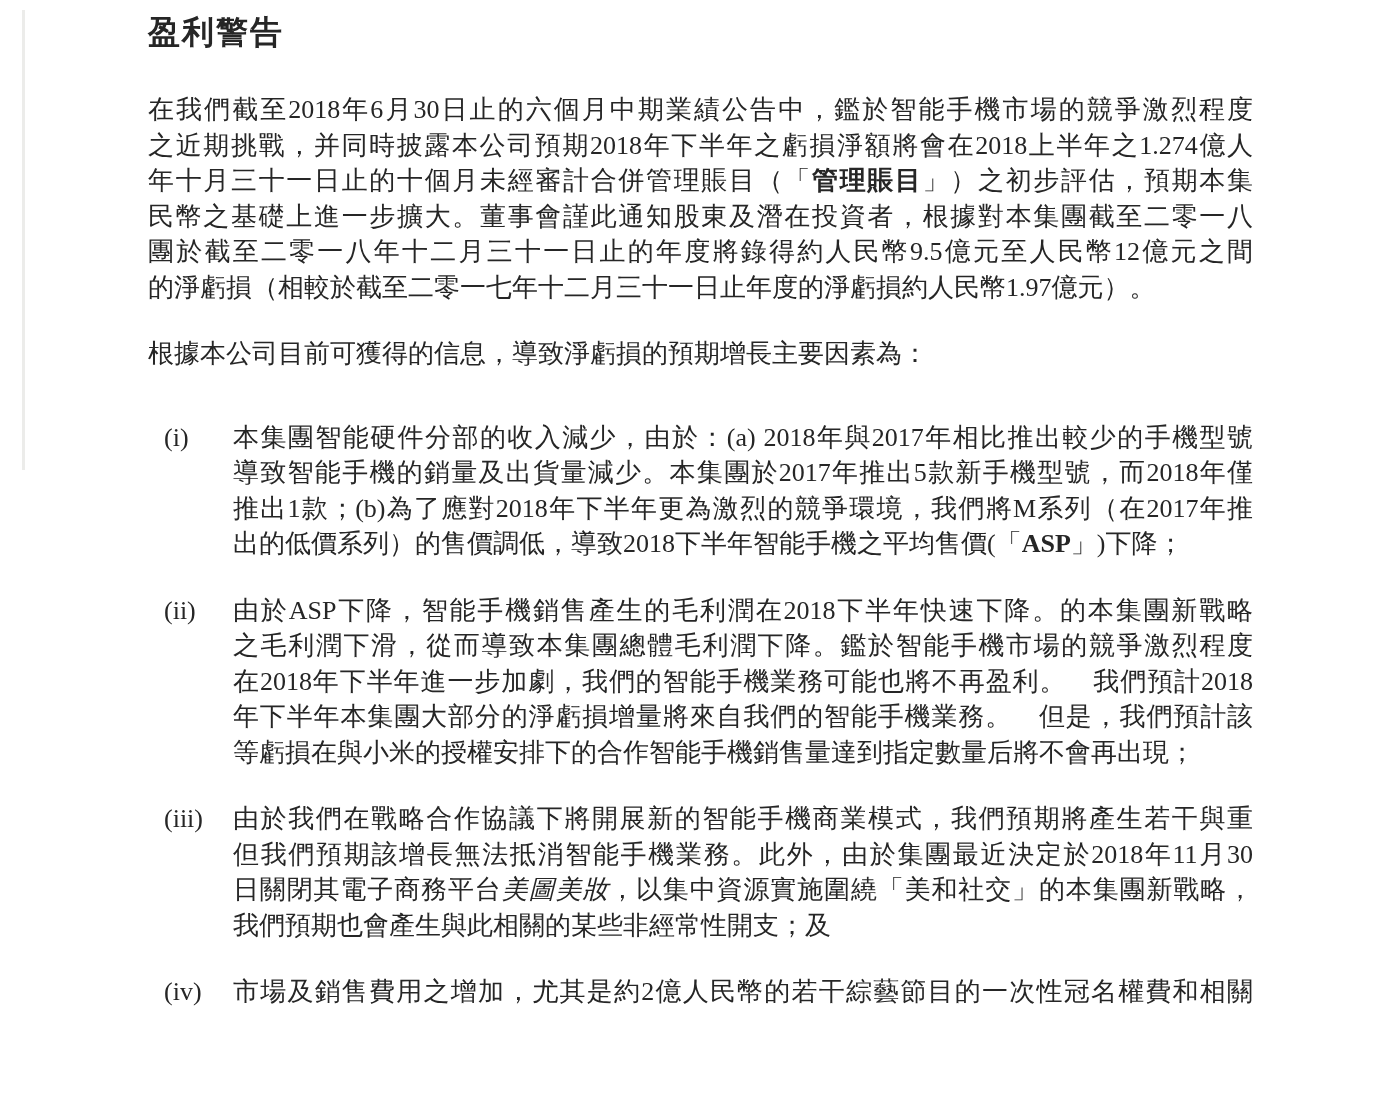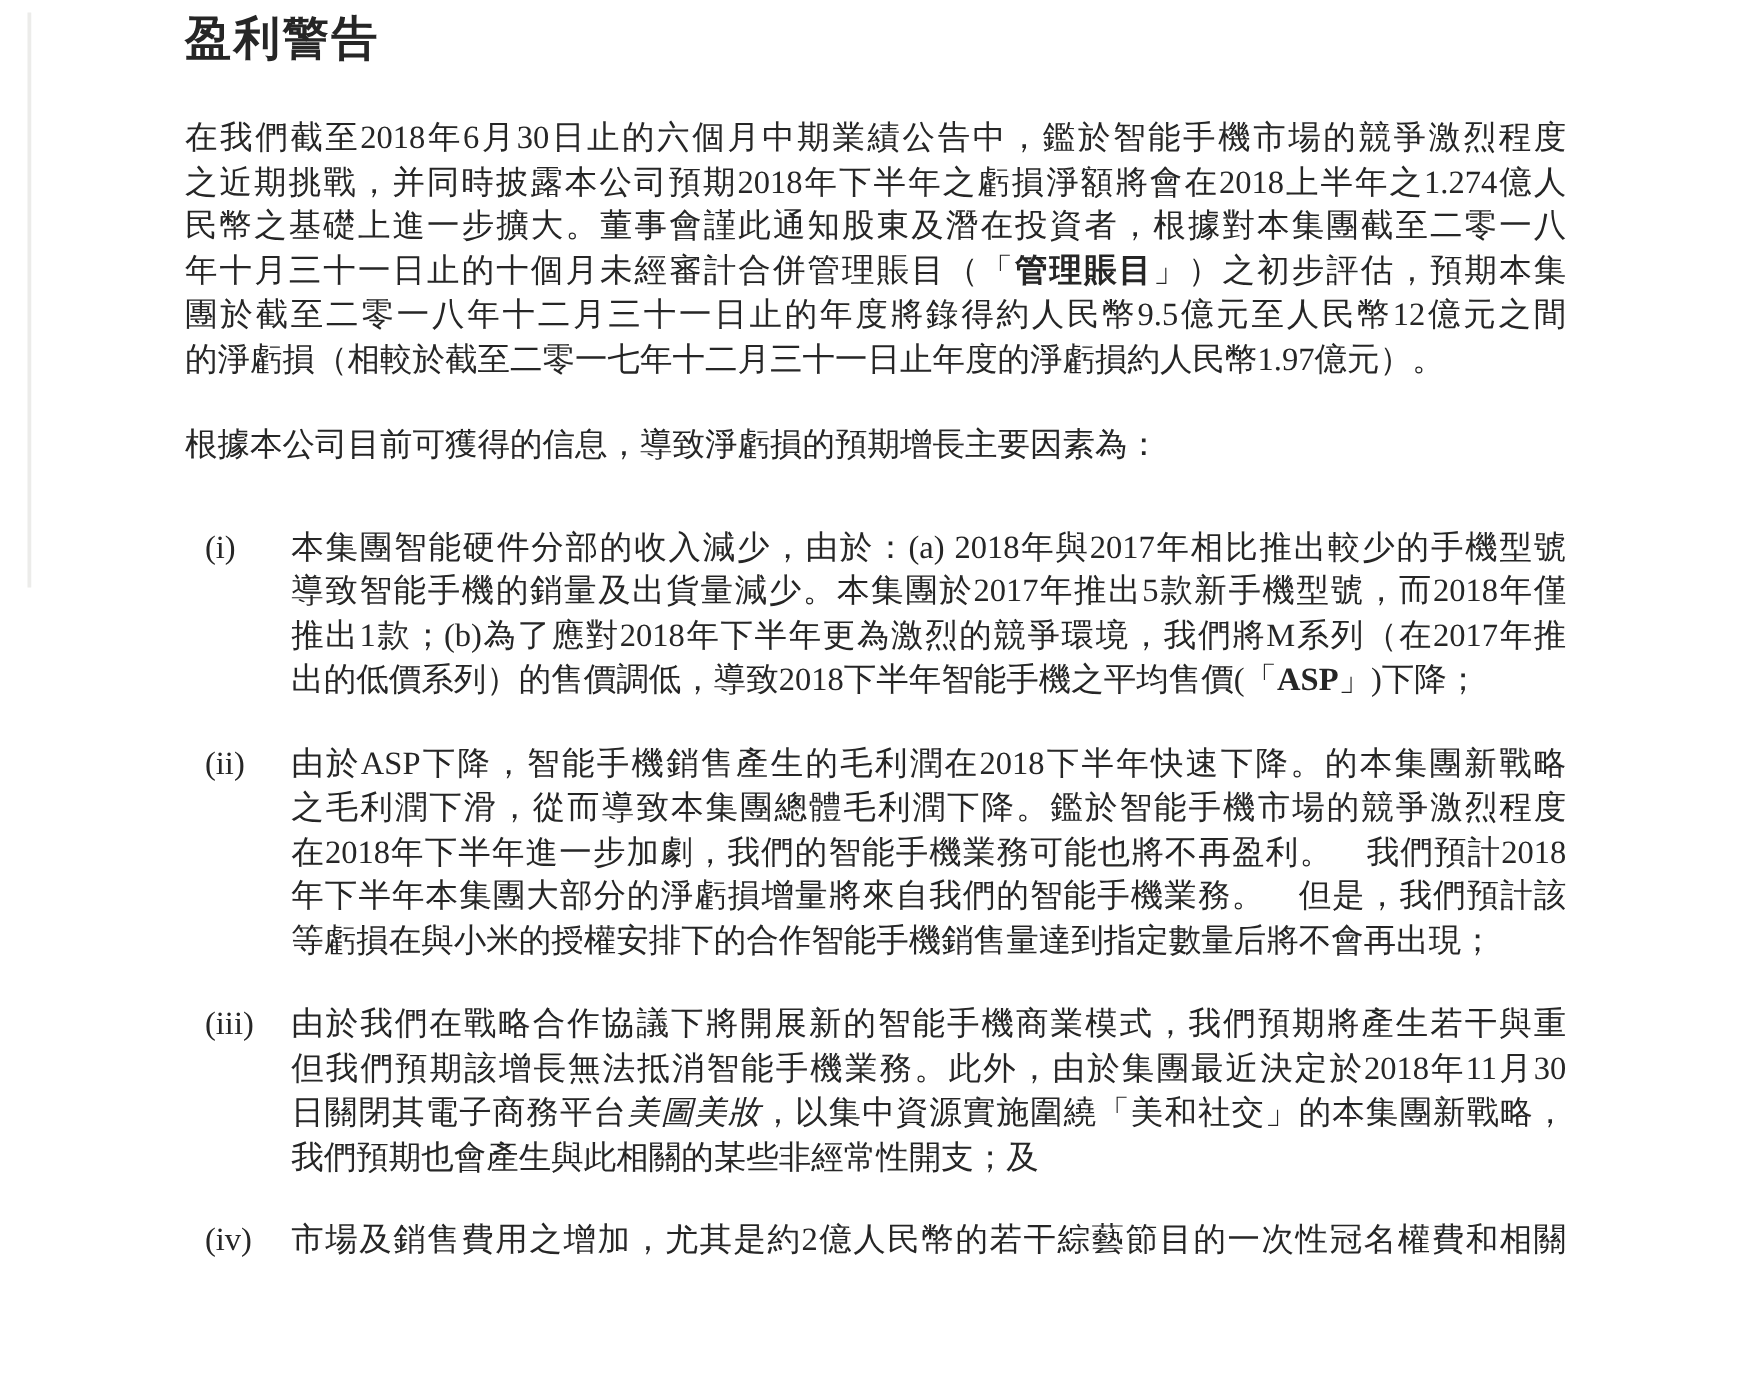--- a/index.html
+++ b/index.html
@@ -23,32 +23,32 @@
     height: 460px;
     background: #ececea;
   }
   .doc {
     position: absolute;
     left: 148px;
     top: 16px;
     width: 1105px;
   }
   .heading {
-    font-size: 37px;
+    font-size: 32px;
     font-weight: bold;
     line-height: 32px;
     margin: 0 0 44px 0;
     letter-spacing: 2px;
   }
   .para {
     font-size: 26px;
     margin: 0;
   }
   .para-1 { margin-bottom: 33px; }
-  .para-2 { margin-bottom: 46px; }
+  .para-2 { margin-bottom: 46px; font-family: Liberation Mono, monospace; }
   .tline {
     line-height: 35.5px;
     white-space: pre-wrap;
   }
   .just {
     text-align: justify;
     text-align-last: justify;
   }
   .list-item {
     display: flex;
@@ -72,22 +72,22 @@
 
 <div class="page-edge-line"></div>
 
 <div class="doc">
 
   <h1 class="heading">盈利警告</h1>
 
   <div class="para para-1">
       <div class="tline just"><span>在我們截至2018年6月30日止的六個月中期業績公告中，鑑於智能手機市場的競爭激烈程度</span></div>
       <div class="tline just"><span>之近期挑戰，并同時披露本公司預期2018年下半年之虧損淨額將會在2018上半年之1.274億人</span></div>
+      <div class="tline just"><span>年十月三十一日止的十個月未經審計合併管理賬目（「</span><span class="b">管理賬目</span><span>」）之初步評估，預期本集</span></div>
       <div class="tline just"><span>民幣之基礎上進一步擴大。董事會謹此通知股東及潛在投資者，根據對本集團截至二零一八</span></div>
-      <div class="tline just"><span>年十月三十一日止的十個月未經審計合併管理賬目（「</span><span class="b">管理賬目</span><span>」）之初步評估，預期本集</span></div>
       <div class="tline just"><span>團於截至二零一八年十二月三十一日止的年度將錄得約人民幣9.5億元至人民幣12億元之間</span></div>
       <div class="tline"><span>的淨虧損（相較於截至二零一七年十二月三十一日止年度的淨虧損約人民幣1.97億元）。</span></div>
     </div>
 
   <div class="para para-2">
       <div class="tline"><span>根據本公司目前可獲得的信息，導致淨虧損的預期增長主要因素為：</span></div>
     </div>
 
   <div class="list-item">
     <div class="marker">(i)</div>

